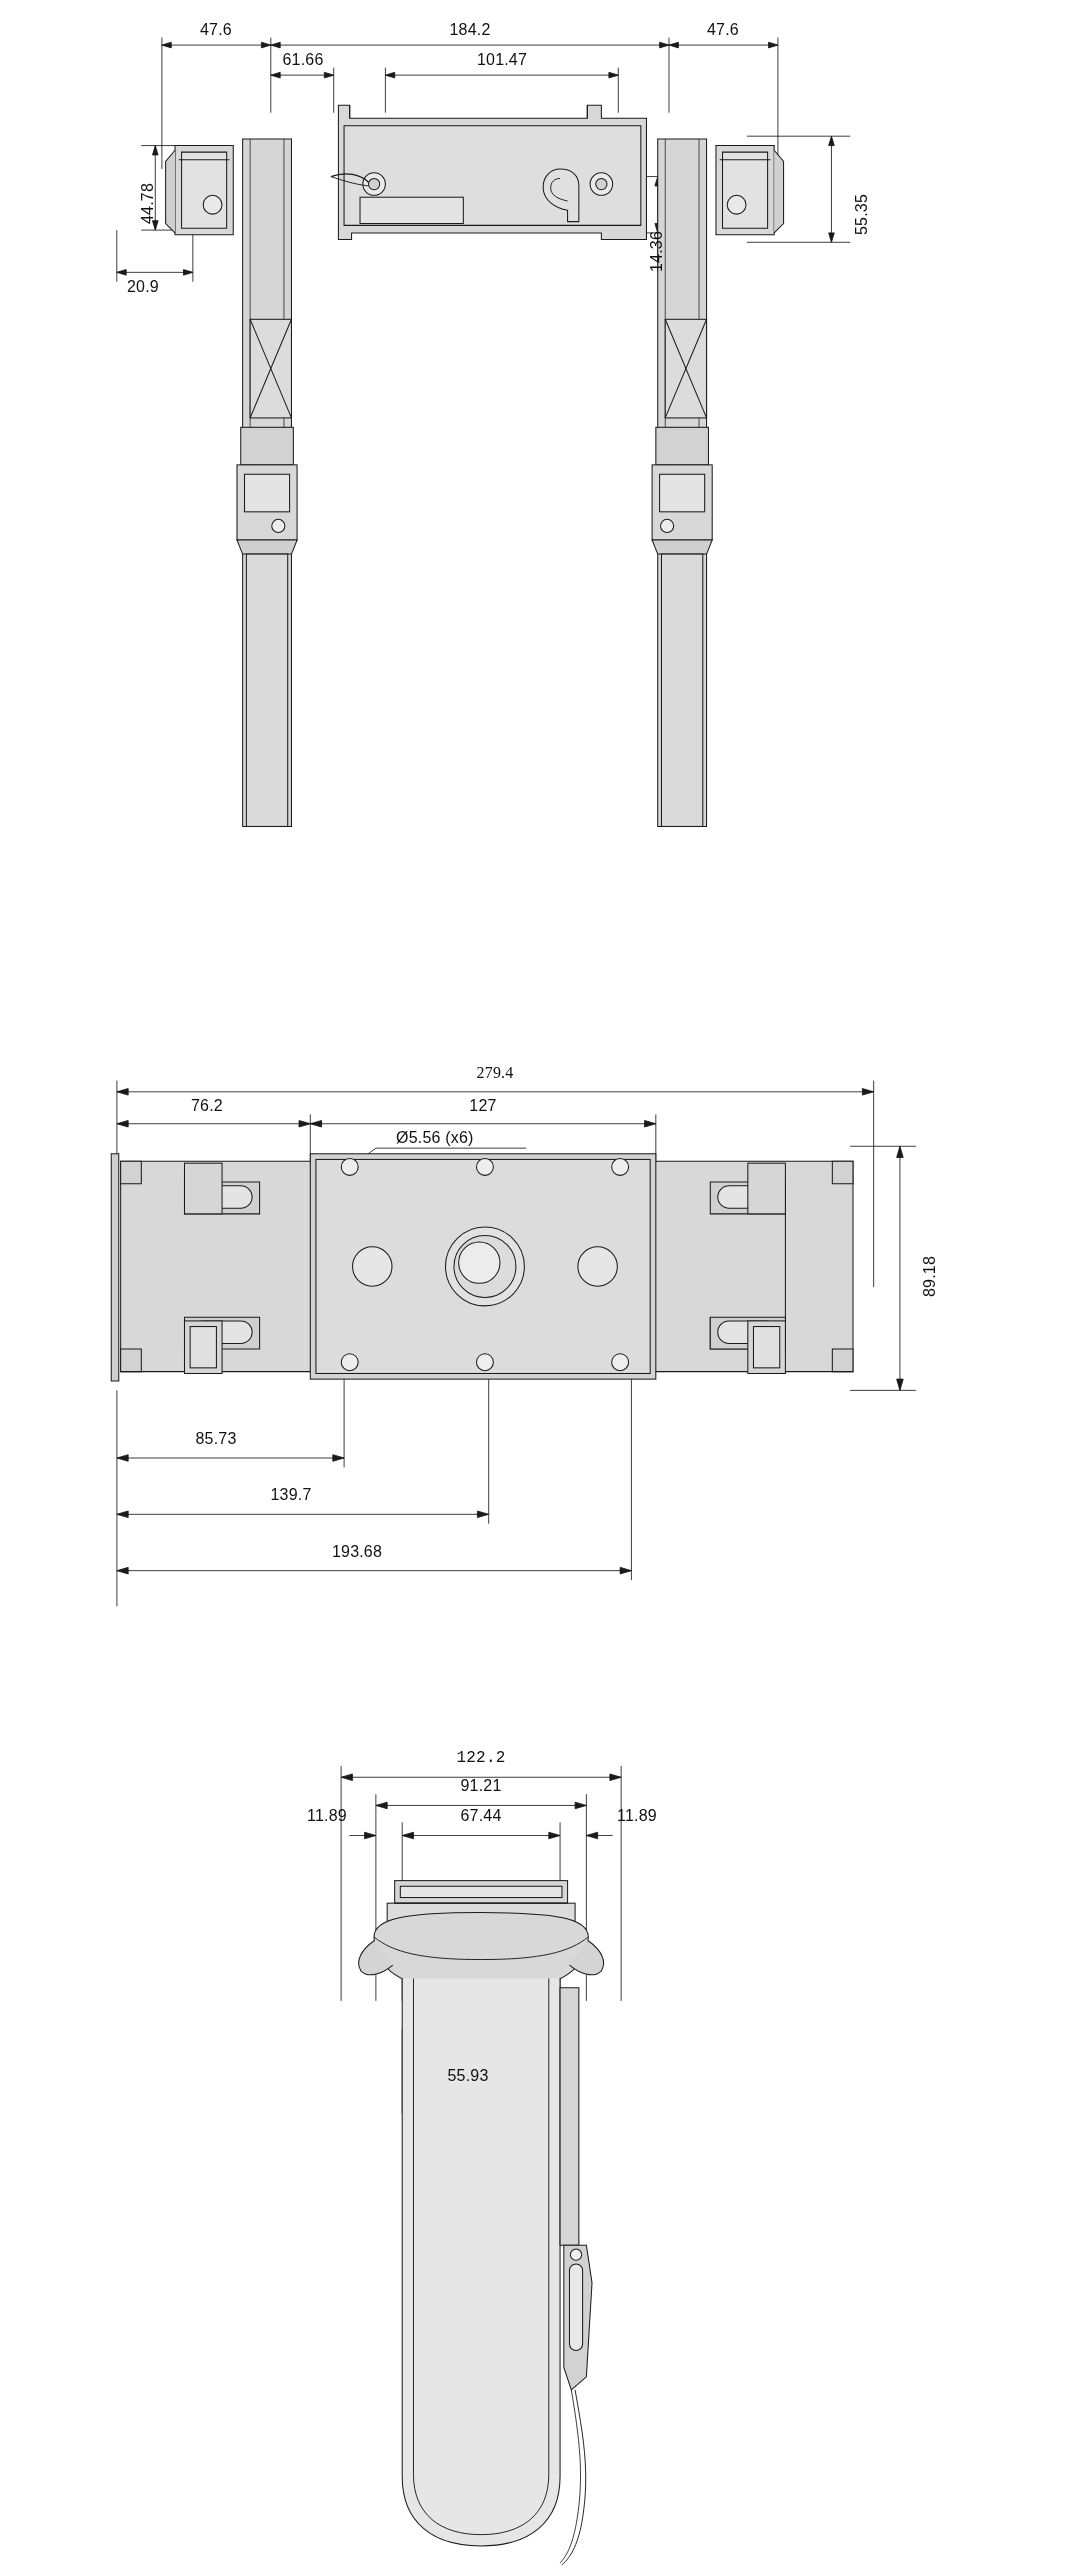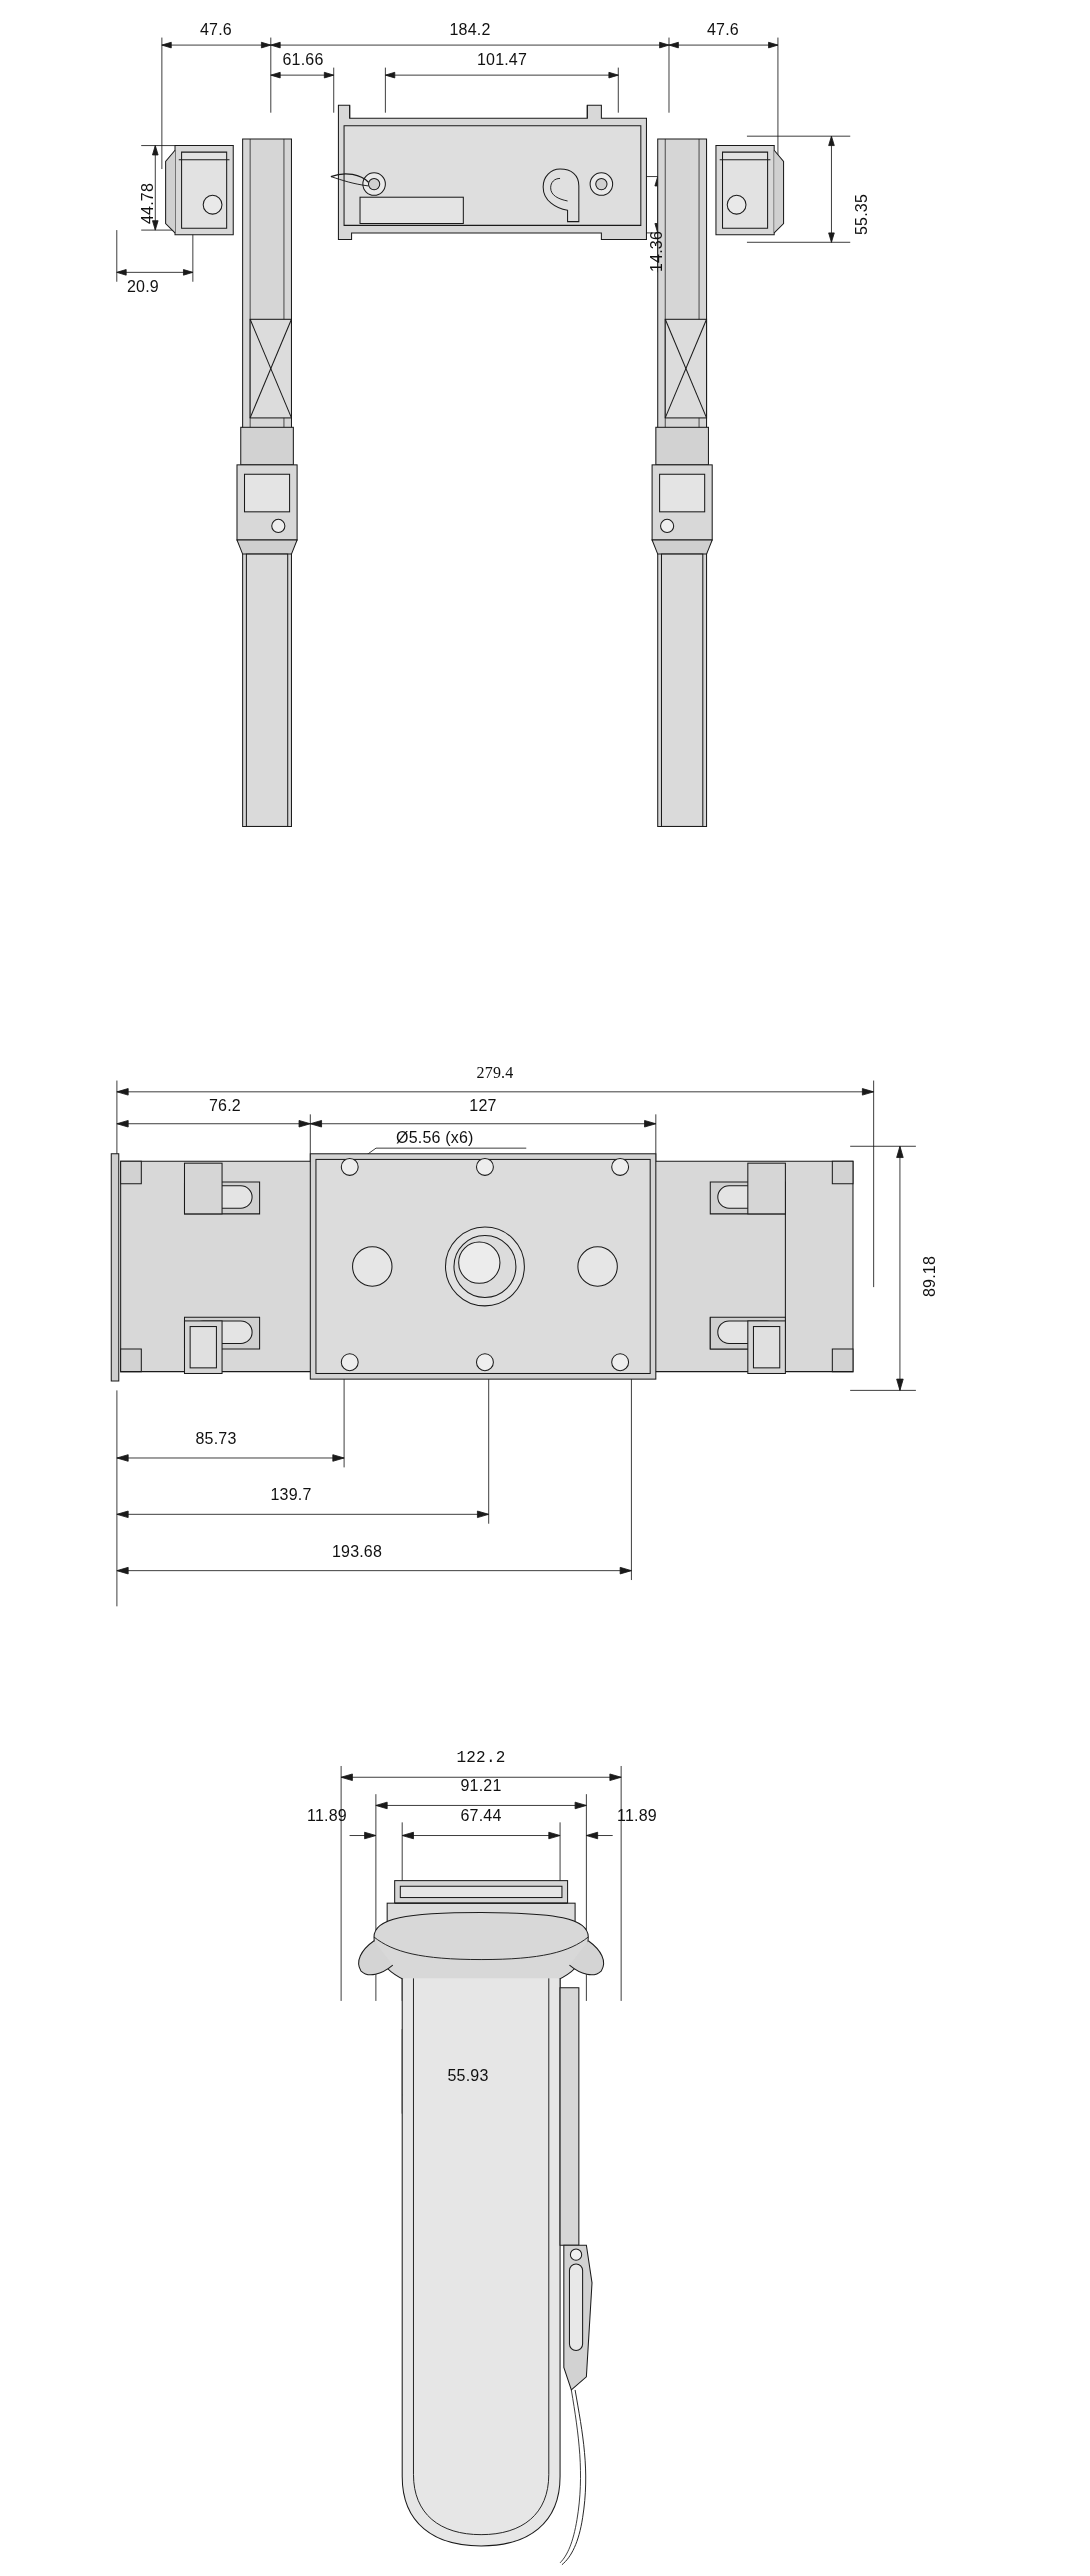--- a/index.html
+++ b/index.html
@@ -252,21 +252,21 @@
         <path d="M756,292 L756,326 L836,326 L836,148" fill="none"></path>
         <path d="M756,292 L756,326 L836,326 L836,292 Z" fill="#d0d0d0"></path>
         <rect x="764" y="296" width="64" height="24" rx="12" fill="#e4e4e4"></rect>
         <rect x="796" y="296" width="40" height="56" fill="#d6d6d6"></rect>
         <rect x="802" y="302" width="28" height="44" fill="#e0e0e0"></rect>
         <rect x="796" y="128" width="40" height="54" fill="#d6d6d6"></rect>
       </g>
     </svg>
 
     <div class="dimtxt center" style="left:495px;top:20.7px;font-family:Liberation Serif, serif;">279.4</div>
-    <div class="dimtxt center" style="left:225px;top:54px;">76.2</div>
+    <div class="dimtxt center" style="left:207px;top:54px;">76.2</div>
     <div class="dimtxt center" style="left:483px;top:54px;">127</div>
     <div class="dimtxt" style="left:396px;top:86px;">Ø5.56 (x6)</div>
     <div class="dimtxt rot" style="left:921px;top:254px;">89.18</div>
     <div class="dimtxt center" style="left:216px;top:387px;">85.73</div>
     <div class="dimtxt center" style="left:291px;top:443px;">139.7</div>
     <div class="dimtxt center" style="left:357px;top:500px;">193.68</div>
   </div>
 
   <div class="view" style="left:0;top:1719px;width:1091px;height:857px;">
     <svg width="1091" height="857" viewBox="0 0 1161 912">

